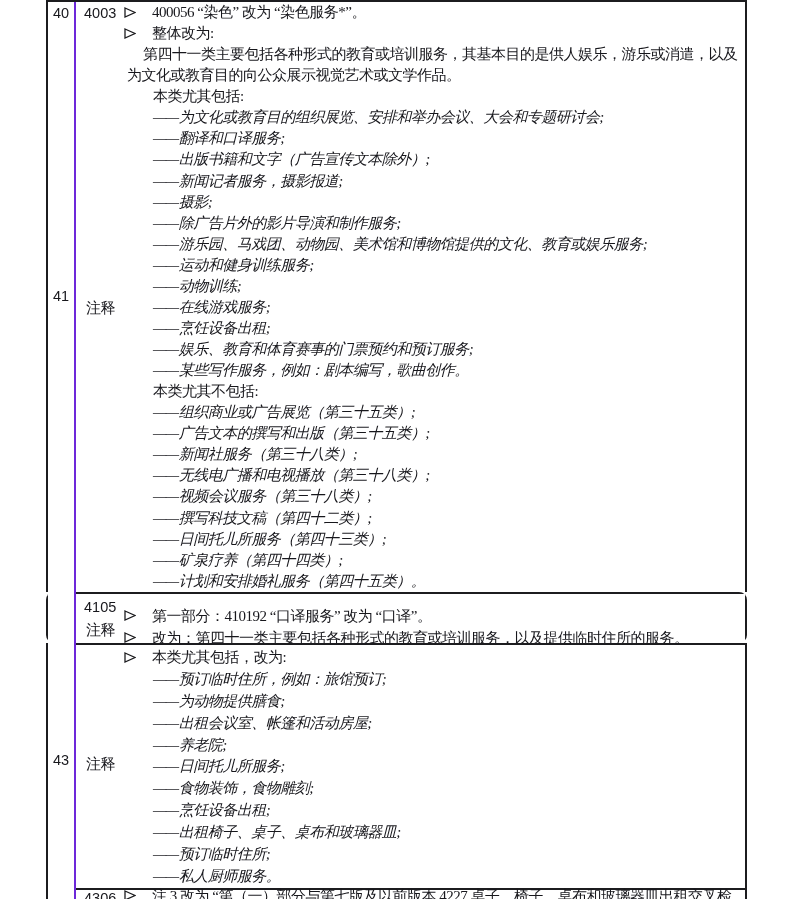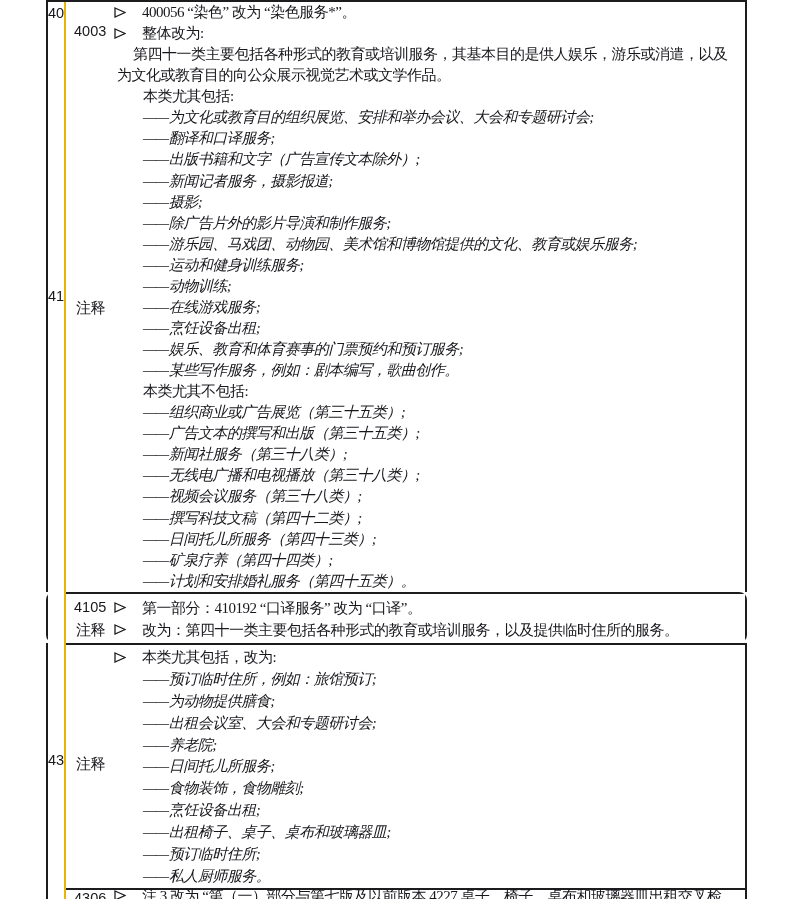--- a/index.html
+++ b/index.html
@@ -8,33 +8,33 @@
     font-family:"Liberation Serif","DejaVu Serif",serif;
     color:#17171c;font-size:15px;letter-spacing:-0.5px;
   }
   .page{position:relative;width:793px;height:899px;background:#fff;}
   .tbl{position:absolute;left:46px;top:0;width:701px;border-top:2px solid #1c1c1f;}
   .row{display:flex;overflow:hidden;}
   .row-a{height:590px;}
   .row-b{height:51px;border-radius:8px;}
   .row-c{height:245px;}
   .row-d{height:13px;}
-  .cc{flex:none;width:20px;box-sizing:border-box;position:relative;
-      border-left:2px solid #1c1c1f;border-right:2px solid #eab308;}
+  .cc{flex:none;width:30px;box-sizing:border-box;position:relative;
+      border-left:2px solid #1c1c1f;border-right:2px solid #6d28d9;}
   .ct{flex:1;box-sizing:border-box;position:relative;}
   .row-b .ct,.row-c .ct,.row-d .ct{border-top:2px solid #1c1c1f;}
   .ct{border-right:2px solid #1c1c1f;}
   .clsNum{position:absolute;left:0;width:100%;text-align:center;
       font-family:"Liberation Sans","DejaVu Sans",sans-serif;font-size:14.5px;letter-spacing:0;}
   .codeLbl{position:absolute;font-family:"Liberation Sans","DejaVu Sans",sans-serif;
       font-size:14.5px;letter-spacing:0;}
   .codeLbl.zh{font-family:"Liberation Serif","DejaVu Serif",serif;font-size:15px;letter-spacing:-0.5px;}
   .line{position:relative;}
   .row-a .line{height:21.07px;line-height:21.07px;}
-  .row-b .lines{padding-top:3px;}
+  .row-b .lines{padding-top:11px;}
   .row-b .line{height:22px;line-height:22px;}
   .row-c .lines{padding-top:2px;}
   .row-c .line{height:21.9px;line-height:21.9px;}
   .row-d .line{height:14px;line-height:13px;}
   .arrow{position:absolute;left:48px;top:50%;margin-top:-6px;width:12px;height:11px;}
   .row-d .arrow{margin-top:-7px;}
   .t{display:block;white-space:nowrap;}
   .t-arrow{margin-left:76px;}
   .t-std{margin-left:77px;}
   .t-par1{margin-left:67px;}
@@ -46,21 +46,21 @@
 
 <div class="page">
   <div class="tbl">
 
     <div class="row row-a">
       <div class="cc">
         <span class="clsNum" style="top:3px">40</span>
         <span class="clsNum" style="top:286px">41</span>
       </div>
       <div class="ct">
-        <span class="codeLbl" style="top:21px;left:8px">4003</span>
+        <span class="codeLbl" style="top:3px;left:8px">4003</span>
         <span class="codeLbl zh" style="top:297px;left:10px">注释</span>
         <div class="lines">
           <div class="line">
             <svg class="arrow" viewBox="0 0 12 11">
                 <path d="M1 1 L11 5.5 L1 10 Z" fill="#fff" stroke="#1c1c1f" stroke-width="1.3"></path>
               </svg>
             <span class="t t-arrow">400056 “染色” 改为 “染色服务*”。</span>
           </div>
           <div class="line">
             <svg class="arrow" viewBox="0 0 12 11">
@@ -185,21 +185,21 @@
               </svg>
             <span class="t t-arrow">本类尤其包括，改为:</span>
           </div>
           <div class="line">
               <span class="t t-std kai">——预订临时住所，例如：旅馆预订;</span>
             </div>
           <div class="line">
               <span class="t t-std kai">——为动物提供膳食;</span>
             </div>
           <div class="line">
-              <span class="t t-std kai">——出租会议室、大会和专题研讨会;</span>
+              <span class="t t-std kai">——出租会议室、帐篷和活动房屋;</span>
             </div>
           <div class="line">
               <span class="t t-std kai">——养老院;</span>
             </div>
           <div class="line">
               <span class="t t-std kai">——日间托儿所服务;</span>
             </div>
           <div class="line">
               <span class="t t-std kai">——食物装饰，食物雕刻;</span>
             </div>

